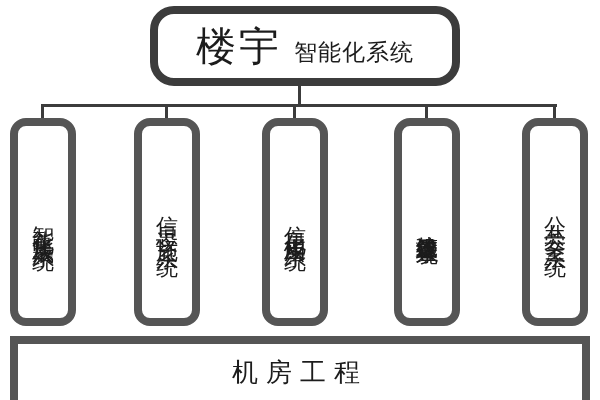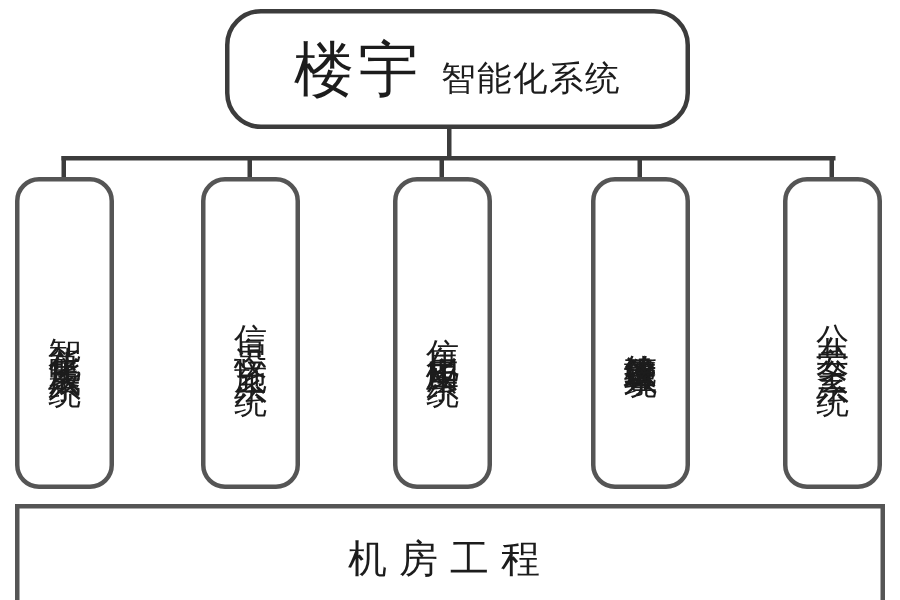--- a/index.html
+++ b/index.html
@@ -15,21 +15,21 @@
     color: #1c1c1c;
     overflow: hidden;
   }
   .diagram {
     position: absolute;
     inset: 0;
   }
   .box {
     position: absolute;
     background: #ffffff;
-    border: 3px solid #ec4899;
+    border: 8px solid #ec4899;
     box-sizing: border-box;
     display: flex;
     align-items: center;
     justify-content: center;
   }
   .root-box {
     left: 150px;
     top: 6px;
     width: 310px;
     height: 80px;

